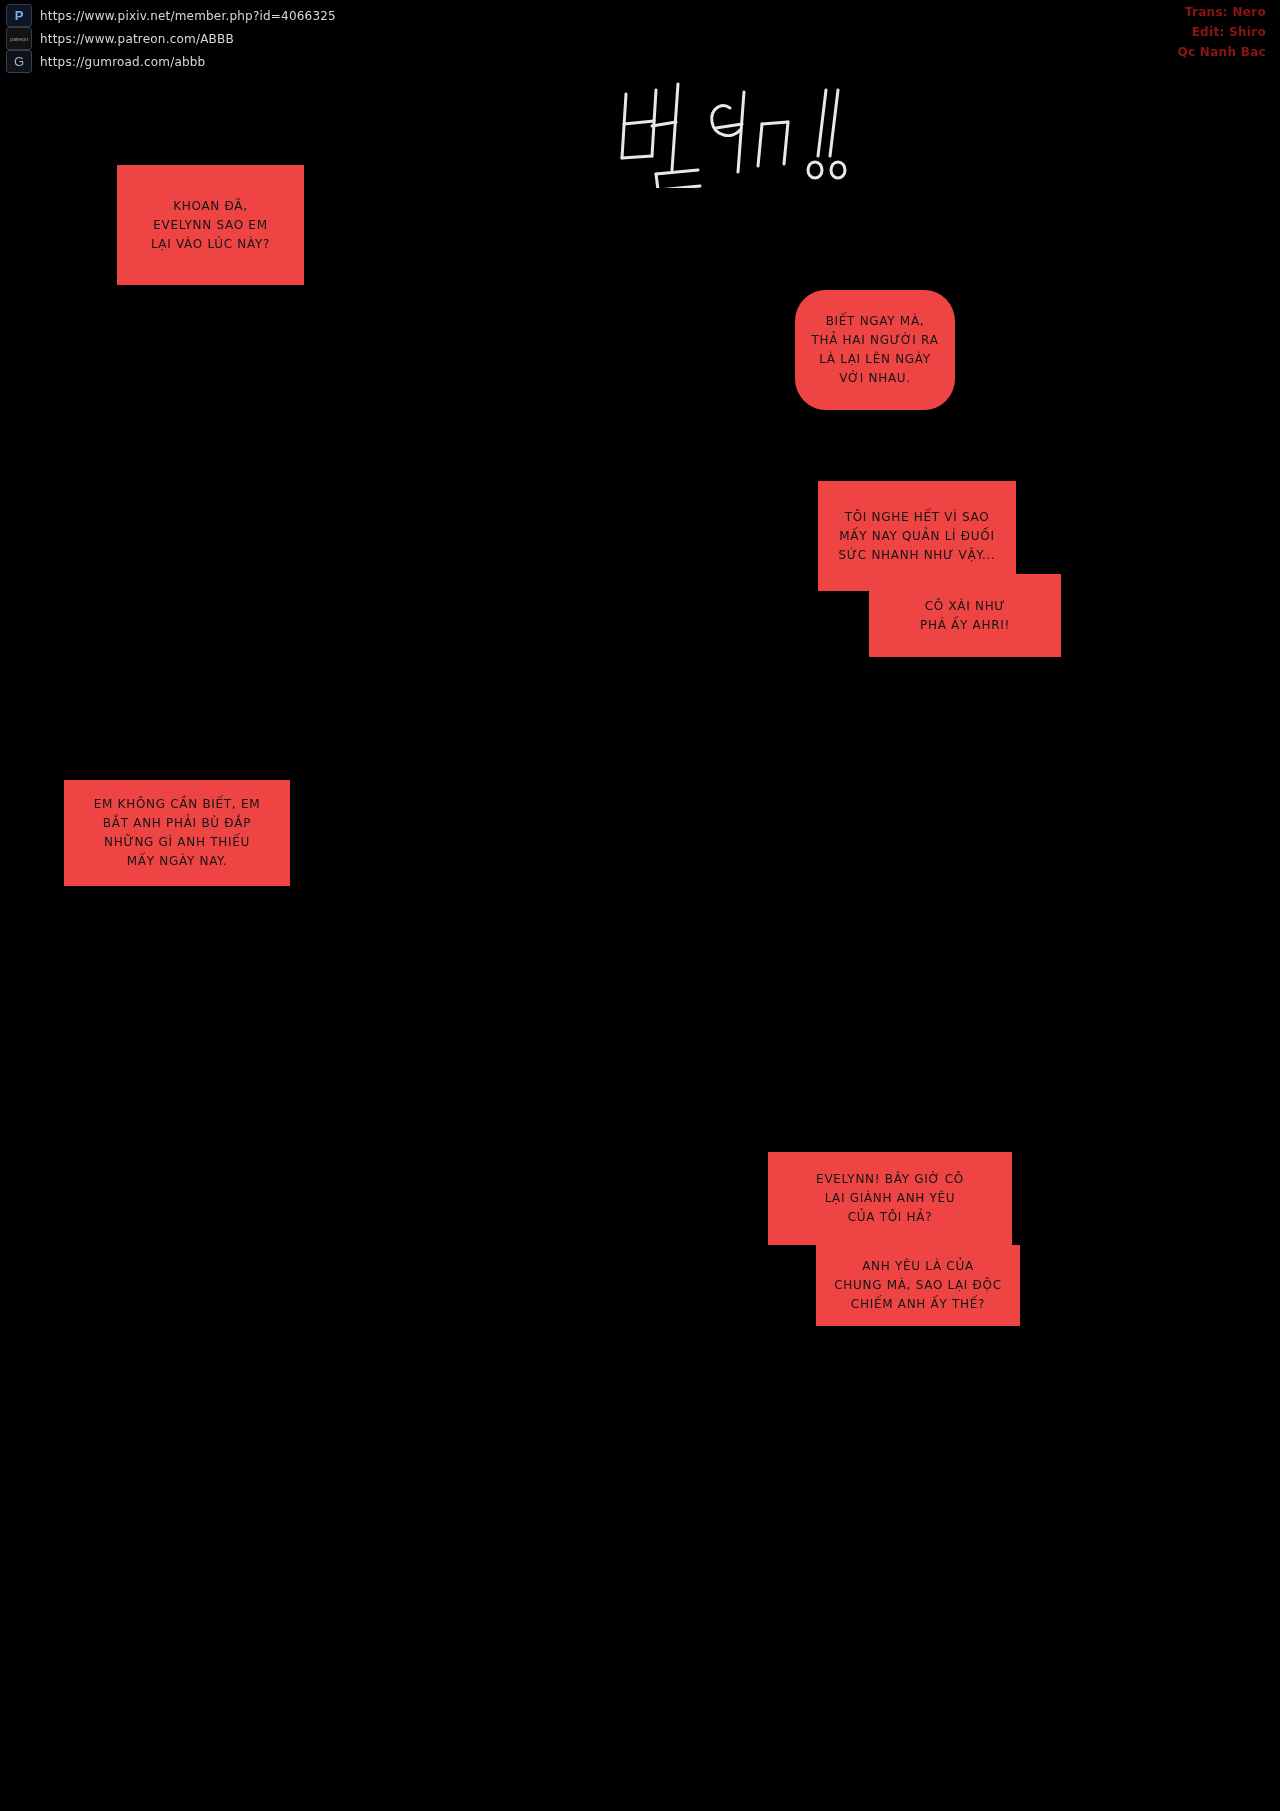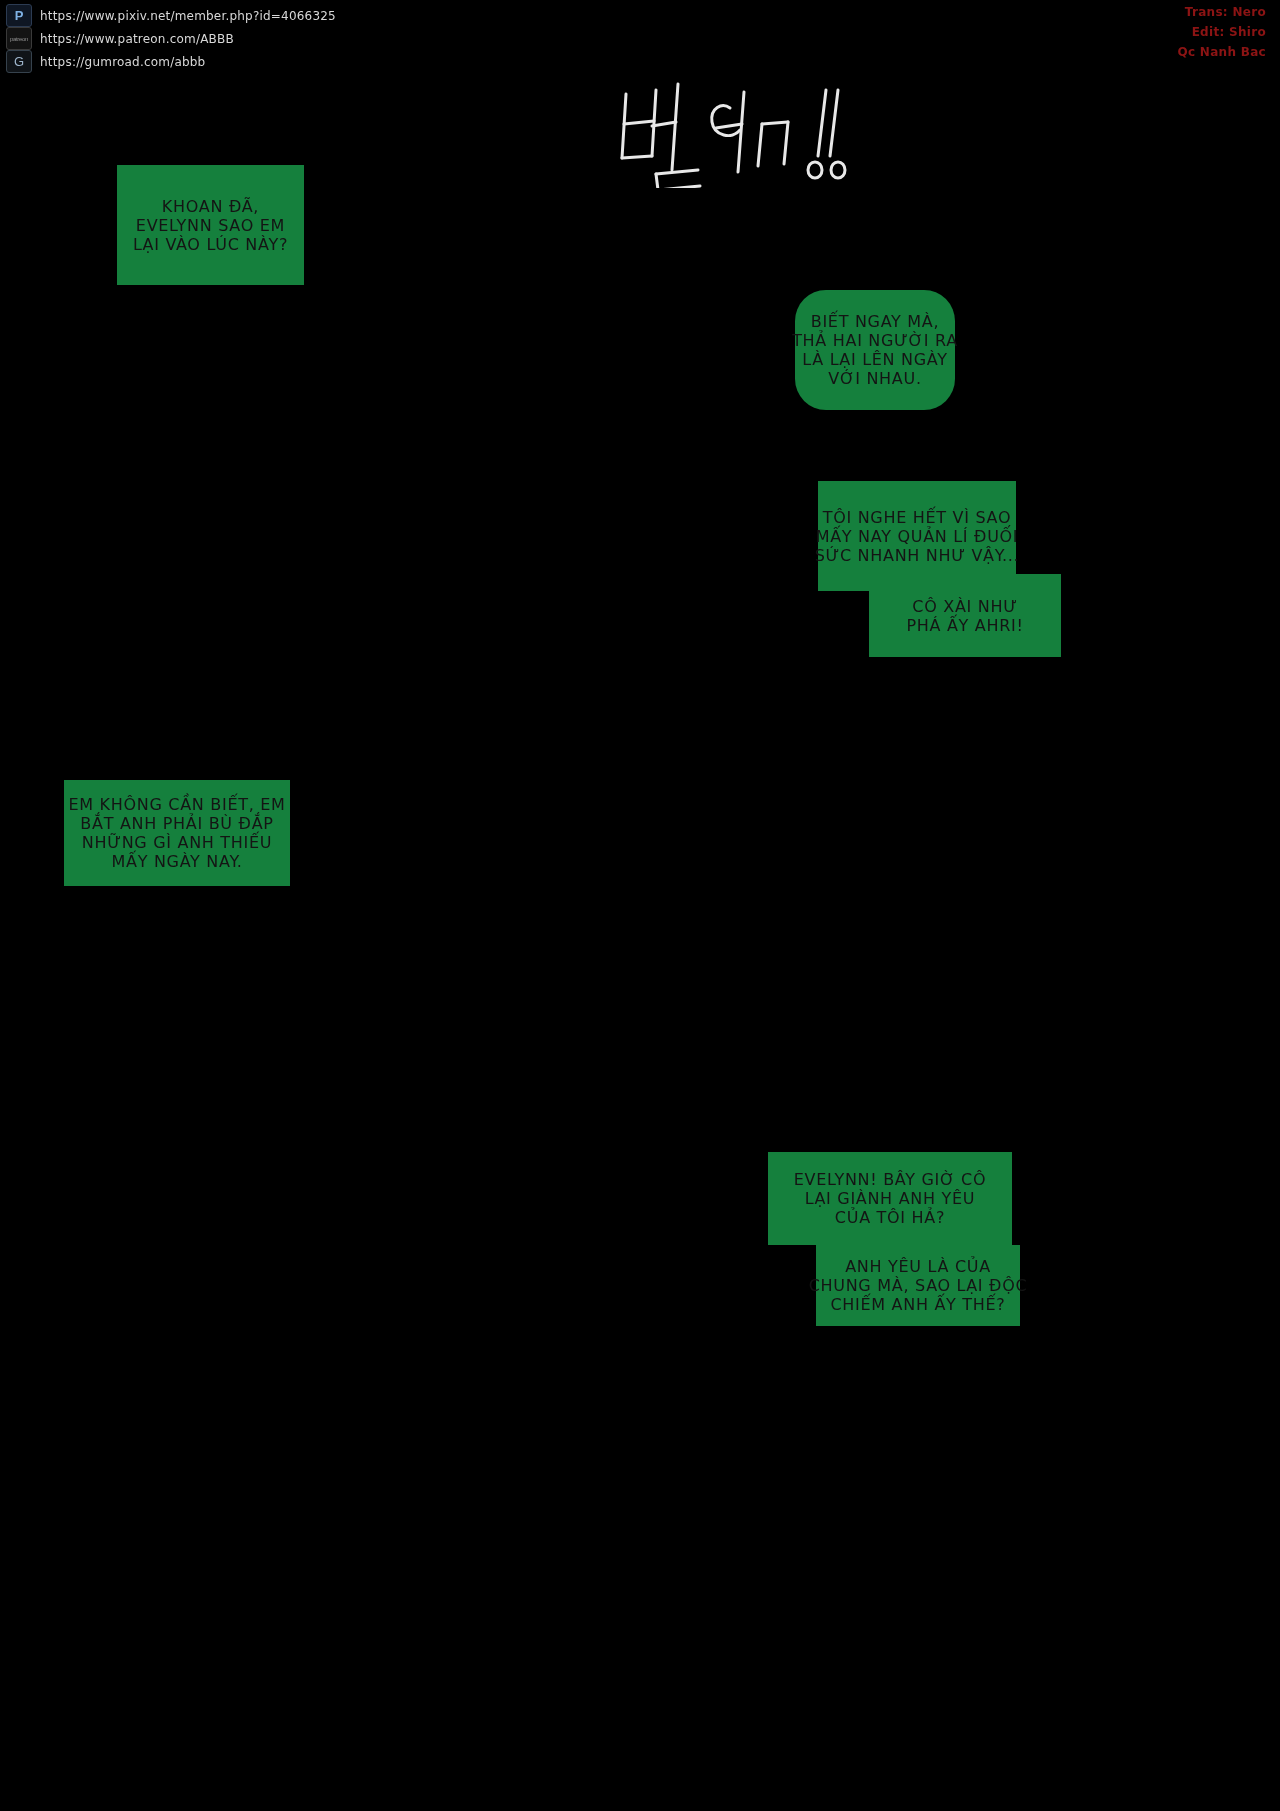--- a/index.html
+++ b/index.html
@@ -92,29 +92,29 @@
     top: 78px;
     width: 290px;
     height: 110px;
     color: transparent;
   }
   .sfx svg { display: block; }
 
   
   .bubble {
     position: absolute;
-    background: #15803d;
+    background: #ef4444;
     color: #141414;
     text-align: right;
     display: flex;
     flex-direction: column;
     align-items: center;
     justify-content: center;
     box-sizing: border-box;
-    font-size: 16px;
+    font-size: 12px;
     line-height: 19px;
     letter-spacing: 0.7px;
     padding: 6px 10px;
     font-family: "DejaVu Sans", sans-serif;
   }
   .bubble .line { white-space: nowrap; }
 
   
   #b1 { left: 117px;  top: 165px;  width: 187px; height: 120px; }
   #b2 { left: 795px;  top: 290px;  width: 160px; height: 120px; border-radius: 31px; }

